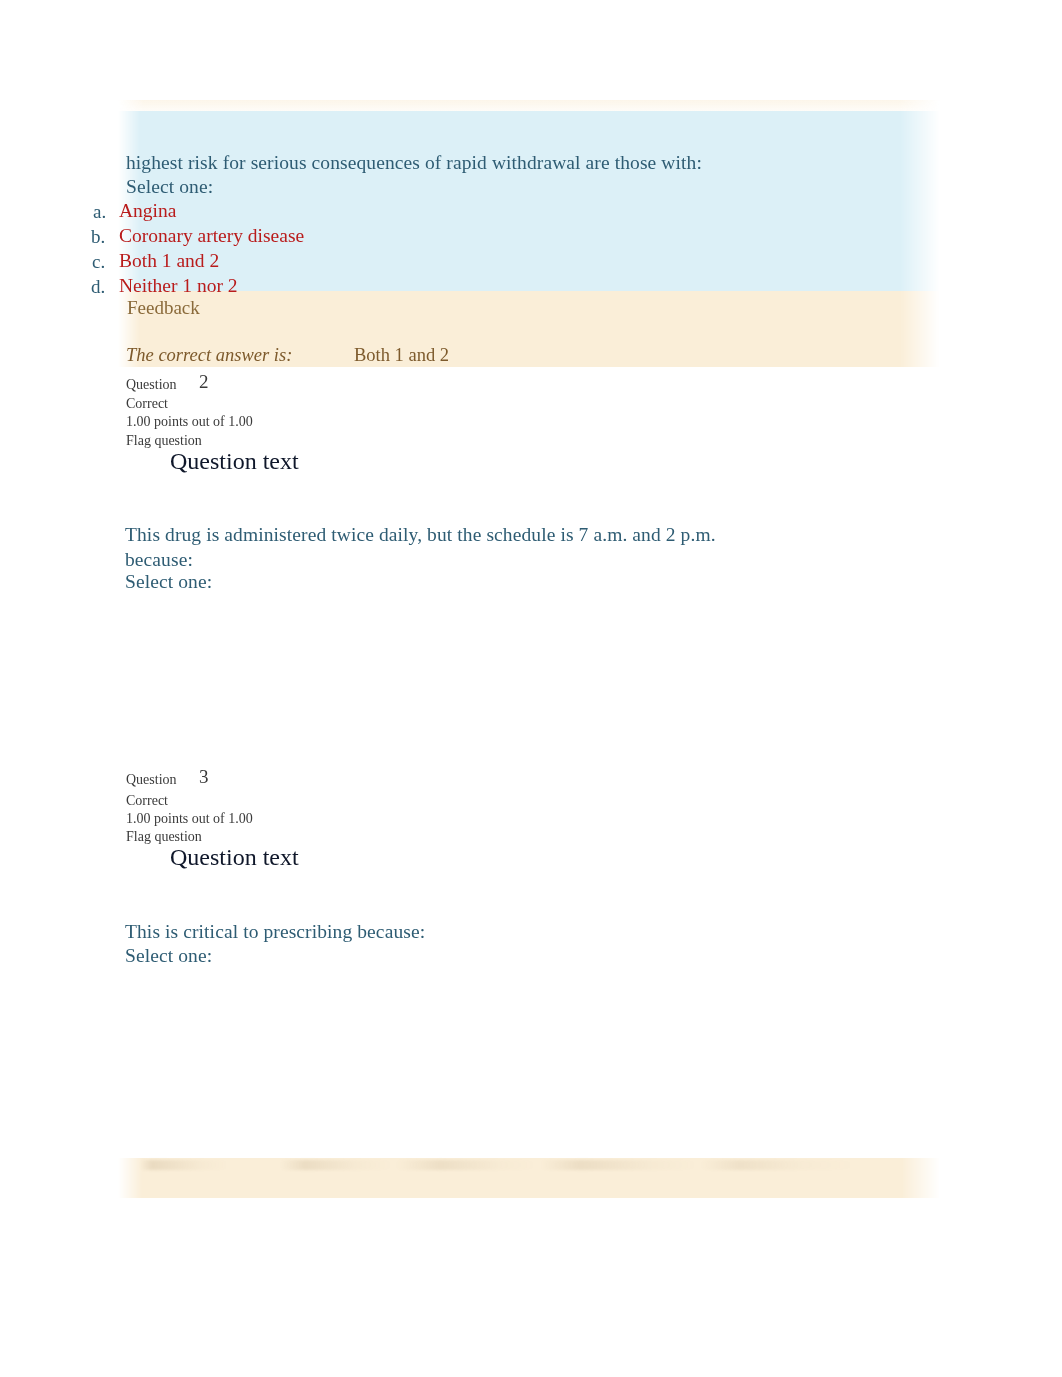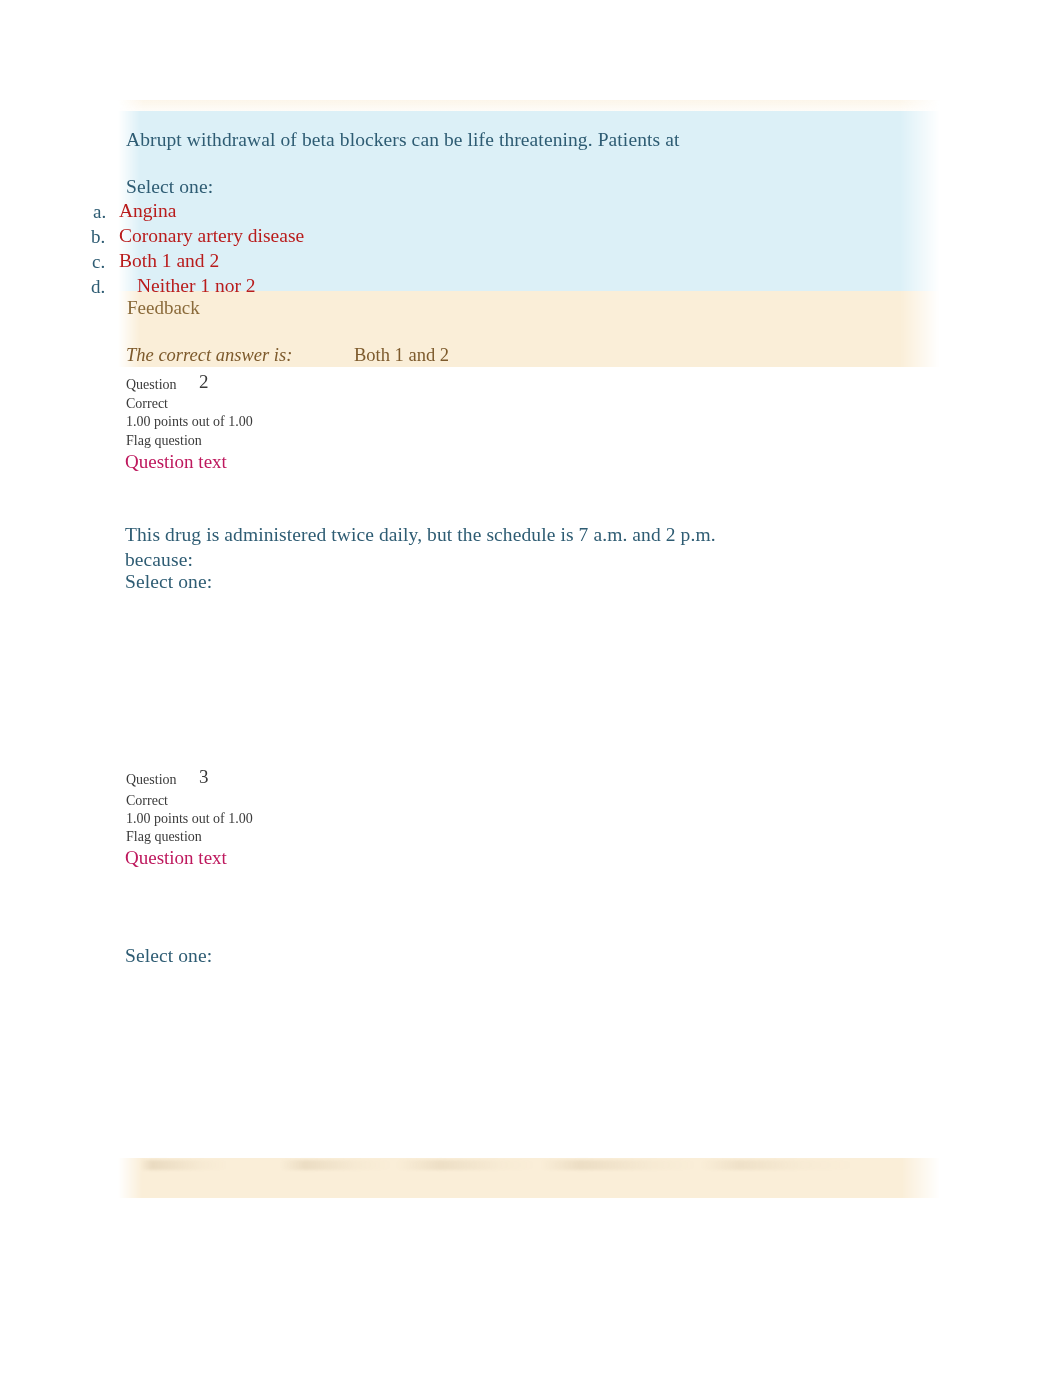--- a/index.html
+++ b/index.html
@@ -112,23 +112,24 @@
     white-space: pre;
   }
 
   .q-body {
     color: #2e5c73;
     font-size: 19.5px;
     line-height: 23.5px;
     letter-spacing: 0.1px;
   }
   .q-heading {
-    color: #be185d;
-    font-size: 19px;
+    color: #0f172a;
+    font-size: 24px;
     line-height: 23px;
+    margin-left: 45px;
   }
   .feedback-label {
     color: #8a6a3a;
     font-size: 19px;
     line-height: 23px;
   }
   .feedback-answer-label,
   .feedback-answer-value {
     color: #7d5a2c;
     font-size: 18.5px;
@@ -161,34 +162,34 @@
 </style>
 </head>
 <body>
 
 <div class="page">
 
   <div class="panel panel-top-sliver"></div>
   <div class="panel panel-blue"></div>
   <div class="panel panel-beige"></div>
 
-  <div class="txt q-body" style="top:128px; left:126px;">Abrupt withdrawal of beta blockers can be life threatening. Patients at</div>
+  <div class="txt q-body" style="top:151px; left:126px;">highest risk for serious consequences of rapid withdrawal are those with:</div>
   <div class="txt q-body" style="top:175px; left:126px;">Select one:</div>
 
   <div class="txt opt-marker" style="top:200px; left:93px;">a.</div>
   <div class="txt opt-label" style="top:199px; left:119px;">Angina</div>
 
   <div class="txt opt-marker" style="top:225px; left:91px;">b.</div>
   <div class="txt opt-label" style="top:224px; left:119px;">Coronary artery disease</div>
 
   <div class="txt opt-marker" style="top:250px; left:92px;">c.</div>
   <div class="txt opt-label" style="top:249px; left:119px;">Both 1 and 2</div>
 
   <div class="txt opt-marker" style="top:275px; left:91px;">d.</div>
-  <div class="txt opt-label" style="top:274px; left:137px;">Neither 1 nor 2</div>
+  <div class="txt opt-label" style="top:274px; left:119px;">Neither 1 nor 2</div>
 
   <div class="txt feedback-label" style="top:296px; left:127px;">Feedback</div>
   <div class="txt feedback-answer-label" style="top:344px; left:126px;font-style:italic;">The correct answer is:</div>
   <div class="txt feedback-answer-value" style="top:344px; left:354px;">Both 1 and 2</div>
 
   <div class="txt meta-small" style="top:376px; left:126px;">Question</div>
   <div class="txt meta-qnum" style="top:373px; left:199px;">2</div>
   <div class="txt meta-small" style="top:395px; left:126px;">Correct</div>
   <div class="txt meta-small" style="top:413px; left:126px;">1.00 points out of 1.00</div>
   <div class="txt meta-small" style="top:432px; left:126px;">Flag question</div>
@@ -198,18 +199,19 @@
   <div class="txt q-body" style="top:548px; left:125px;">because:</div>
   <div class="txt q-body" style="top:570px; left:125px;">Select one:</div>
 
   <div class="txt meta-small" style="top:771px; left:126px;">Question</div>
   <div class="txt meta-qnum" style="top:768px; left:199px;">3</div>
   <div class="txt meta-small" style="top:792px; left:126px;">Correct</div>
   <div class="txt meta-small" style="top:810px; left:126px;">1.00 points out of 1.00</div>
   <div class="txt meta-small" style="top:828px; left:126px;">Flag question</div>
   <div class="txt q-heading" style="top:846px; left:125px;">Question text</div>
 
+  <div class="txt q-body" style="top:920px; left:125px;">This is critical to prescribing because:</div>
   <div class="txt q-body" style="top:944px; left:125px;">Select one:</div>
 
   <div class="panel panel-beige-bottom"></div>
   <div class="ghost-text-row"></div>
 
 </div>
 
 </body></html>

